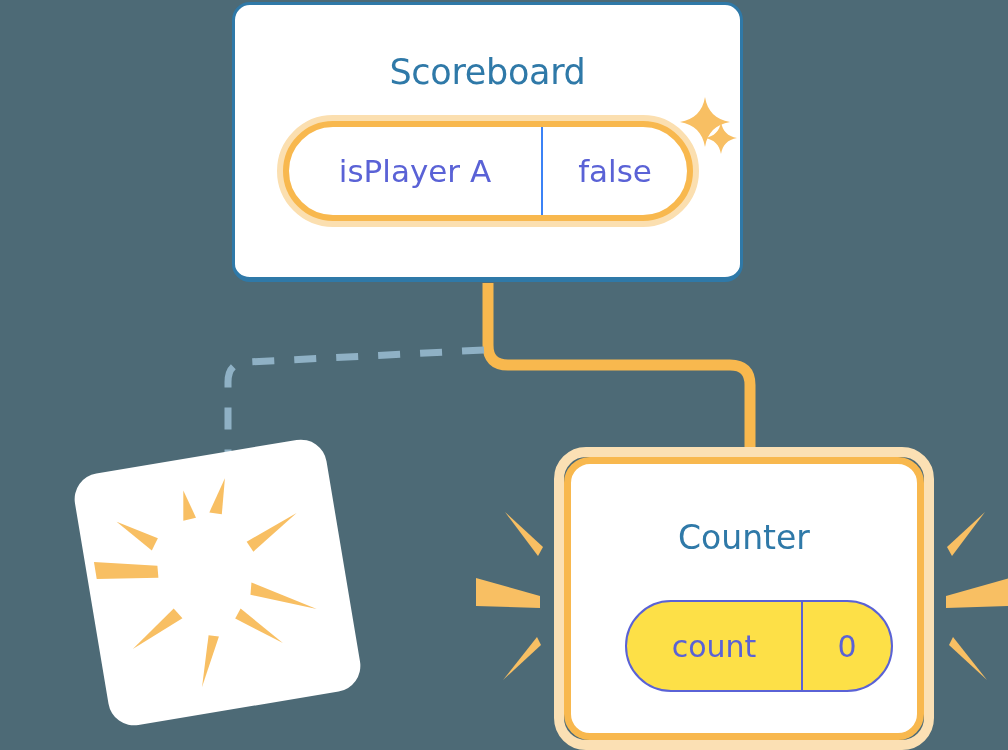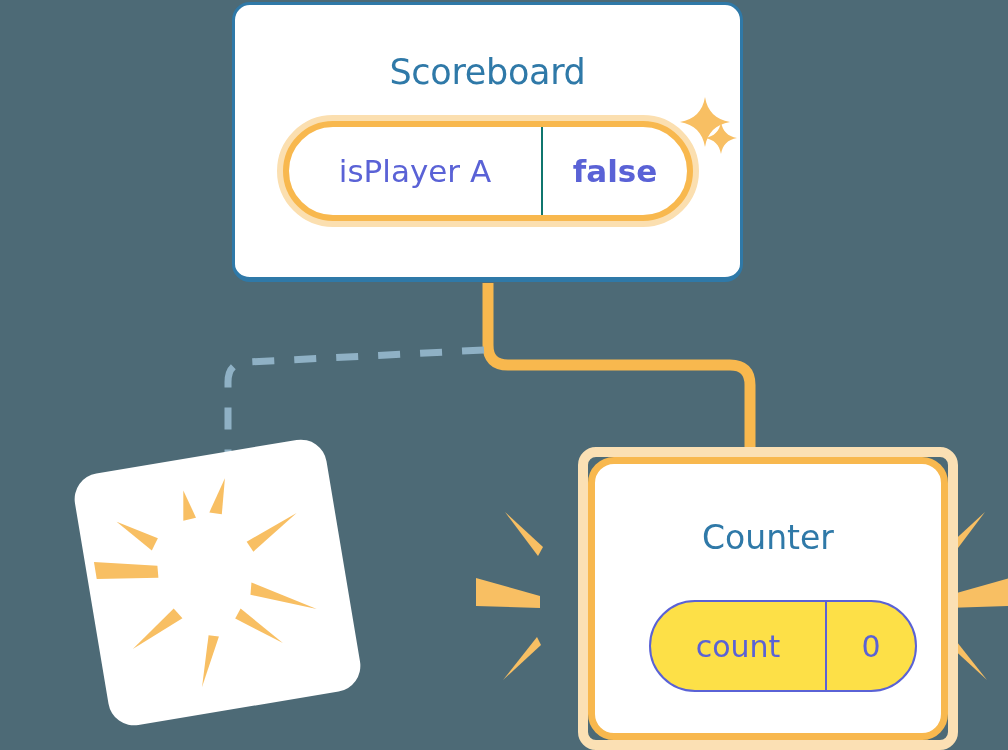--- a/index.html
+++ b/index.html
@@ -77,48 +77,47 @@
     display: flex;
     align-items: stretch;
   }
   .pill-hl-key {
     flex: 0 0 252px;
     display: flex;
     align-items: center;
     justify-content: center;
     color: #5a62d6;
     font-size: 31px;
-    border-right: 2px solid #0f766e;
+    border-right: 2px solid #3b82f6;
   }
   .pill-hl-val {
     flex: 1;
     display: flex;
     align-items: center;
     justify-content: center;
     color: #5a62d6;
     font-size: 31px;
-    font-weight: bold;
+    font-weight: normal;
   }
   
   .sparkle {
     position: absolute;
     z-index: 6;
   }
   
   .counter-card {
     position: absolute;
     left: 554px;
     top: 447px;
     width: 380px;
     height: 303px;
     box-sizing: border-box;
     border: 10px solid #fbe0b4;
-    border-radius: 18px;
+    border-radius: 32px;
     z-index: 5;
-    margin-left: 24px;
   }
   .counter-inner {
     position: absolute;
     left: 0; top: 0;
     width: 100%;
     height: 100%;
     box-sizing: border-box;
     border: 7px solid #f8b84e;
     border-radius: 26px;
     background: #ffffff;

